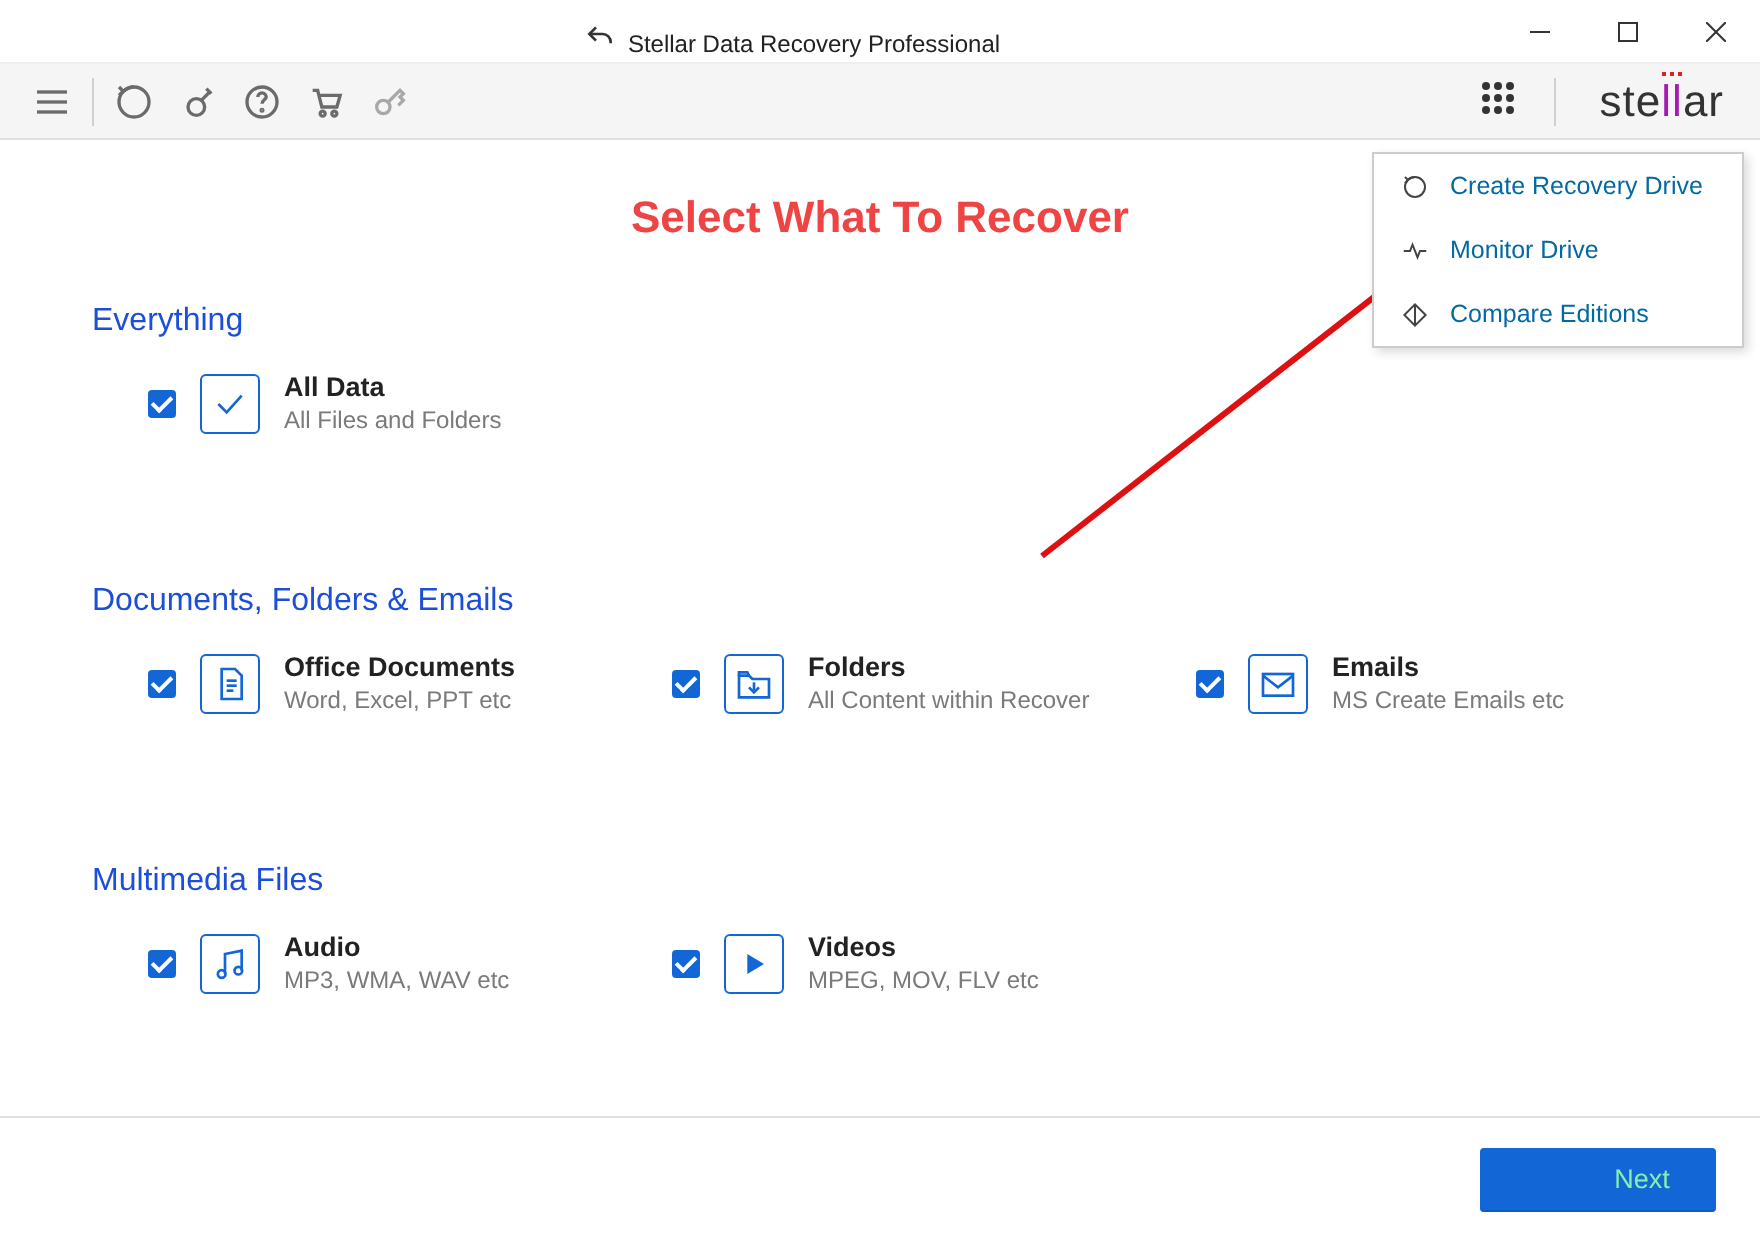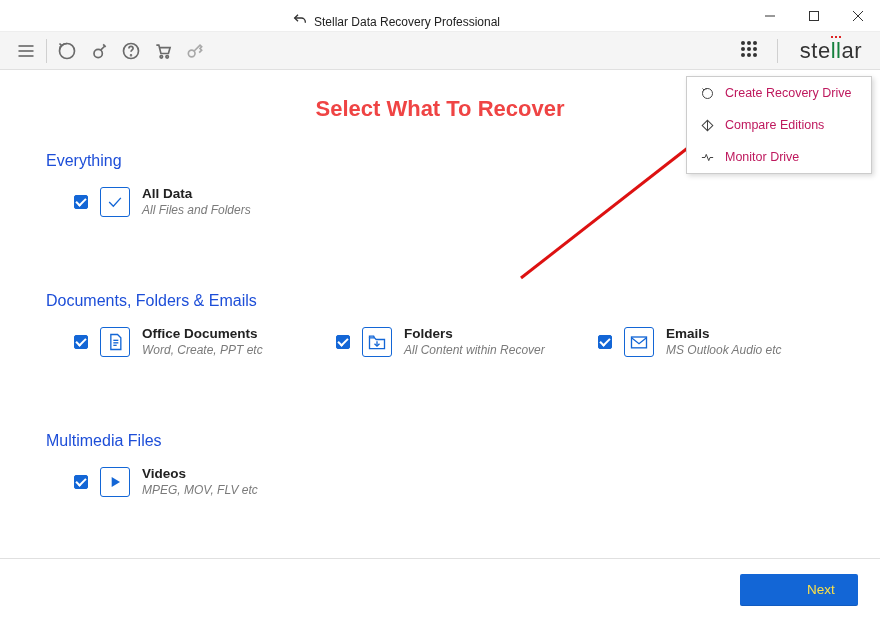--- a/index.html
+++ b/index.html
@@ -14,45 +14,45 @@
   .toolbar { height: 38px; background: #f5f5f5; border-bottom: 1px solid #e0e0e0; display: flex; align-items: center; padding: 0 10px; }
   .toolbar-left { display: flex; align-items: center; gap: 0; }
   .tb-ico { width: 32px; height: 30px; display: flex; align-items: center; justify-content: center; }
   .tb-ico svg { width: 20px; height: 20px; stroke: #6b6b6b; }
   .tb-sep { width: 1px; height: 24px; background: #d0d0d0; margin: 0 4px; }
   .toolbar-spacer { flex: 1; }
   .toolbar-right { display: flex; align-items: center; gap: 6px; }
   .grid-ico { width: 20px; height: 20px; display: grid; grid-template-columns: repeat(3, 4px); grid-template-rows: repeat(3, 4px); gap: 2px; }
   .grid-ico span { background: #333; border-radius: 50%; }
   .logo { font-size: 22px; color: #333; font-weight: 400; letter-spacing: 0.5px; margin: 0 8px 0 12px; }
-  .logo .ll { color: #15803d; position: relative; }
+  .logo .ll { color: #a21caf; position: relative; }
   .logo .ll::before { content: ""; position: absolute; top: -2px; left: 0; width: 100%; height: 2px; border-top: 2px dotted #d22; }
 
   .content { position: relative; padding: 20px 46px; height: calc(620px - 32px - 38px - 62px); overflow: hidden; }
   .page-title { text-align: center; font-size: 22px; color: #ef4444; font-weight: 600; margin: 6px 0 30px; }
   .section-title { font-size: 16px; color: #1d4ed8; margin: 18px 0 16px; }
   .row { display: flex; gap: 0; flex-wrap: wrap; }
   .opt { display: flex; align-items: center; width: 262px; margin-bottom: 10px; padding-left: 28px; }
   .cb { width: 14px; height: 14px; border: 1.5px solid #1366d6; background: #1366d6; margin-right: 12px; position: relative; border-radius: 2px; flex-shrink: 0; }
   .cb::after { content: ""; position: absolute; left: 3px; top: 0px; width: 4px; height: 8px; border: solid #fff; border-width: 0 2px 2px 0; transform: rotate(45deg); }
   .opt-ico { width: 30px; height: 30px; border: 1.6px solid #1366d6; border-radius: 3px; display: flex; align-items: center; justify-content: center; margin-right: 12px; flex-shrink: 0; }
   .opt-ico svg { width: 20px; height: 20px; stroke: #1366d6; fill: none; stroke-width: 1.6; }
   .opt-text { line-height: 1.25; }
   .opt-title { font-size: 13.5px; color: #222; font-weight: 600; }
-  .opt-sub { font-size: 12px; color: #7a7a7a; font-style: italic; }
+  .opt-sub { font-size: 12px; color: #7a7a7a; }
 
   .dropdown { position: absolute; top: 6px; right: 8px; width: 186px; background: #fff; border: 1px solid #ccc; box-shadow: 2px 2px 5px rgba(0,0,0,0.15); z-index: 10; }
-  .dd-item { display: flex; align-items: center; gap: 10px; padding: 8px 12px; font-size: 12.5px; color: #be185d; }
+  .dd-item { display: flex; align-items: center; gap: 10px; padding: 8px 12px; font-size: 12.5px; color: #0369a1; }
   .dd-ico { width: 16px; height: 16px; display: flex; align-items: center; justify-content: center; }
   .dd-ico svg { width: 15px; height: 15px; stroke: #444; fill: none; stroke-width: 1.6; }
 
   .arrow { position: absolute; top: 40px; left: 511px; width: 232px; height: 178px; pointer-events: none; z-index: 5; }
 
   .footer { height: 62px; border-top: 1px solid #e0e0e0; display: flex; align-items: center; justify-content: flex-end; padding: 0 22px; }
-  .next-btn { width: 118px; height: 32px; background: #1366d6; color: #fde047; border: none; border-radius: 2px; font-size: 13.5px; box-shadow: inset 0 -1px 0 rgba(0,0,0,0.1); padding-left: 44px; }
+  .next-btn { width: 118px; height: 32px; background: #1366d6; color: #86efac; border: none; border-radius: 2px; font-size: 13.5px; box-shadow: inset 0 -1px 0 rgba(0,0,0,0.1); padding-left: 44px; }
 </style>
 </head>
 <body>
 
 <div class="titlebar">
   <div style="width:44px"></div>
   <div class="title-center">
     <span>
       <svg class="undo" viewBox="0 0 24 24" fill="none" stroke="#333" stroke-width="2">
           <path d="M9 14L4 9l5-5"></path>
@@ -174,21 +174,21 @@
       <span class="opt-ico">
           <svg viewBox="0 0 24 24">
             <path d="M7 3h8l4 4v14H7z"></path>
             <line x1="10" y1="10" x2="16" y2="10"></line>
             <line x1="10" y1="13" x2="16" y2="13"></line>
             <line x1="10" y1="16" x2="14" y2="16"></line>
           </svg>
         </span>
       <span class="opt-text">
         <div class="opt-title">Office Documents</div>
-        <div class="opt-sub">Word, Create, PPT etc</div>
+        <div class="opt-sub">Word, Excel, PPT etc</div>
       </span>
     </div>
     <div class="opt">
       <span class="cb"></span>
       <span class="opt-ico">
           <svg viewBox="0 0 24 24">
             <path d="M3 7h6l2 2h10v11H3z"></path>
             <path d="M3 7V5h5l1 2"></path>
             <line x1="12" y1="11" x2="12" y2="16"></line>
             <polyline points="9 14 12 17 15 14"></polyline>
@@ -202,29 +202,43 @@
     <div class="opt">
       <span class="cb"></span>
       <span class="opt-ico">
           <svg viewBox="0 0 24 24">
             <rect x="3" y="6" width="18" height="13"></rect>
             <polyline points="3 7 12 14 21 7"></polyline>
           </svg>
         </span>
       <span class="opt-text">
         <div class="opt-title">Emails</div>
-        <div class="opt-sub">MS Outlook Audio etc</div>
+        <div class="opt-sub">MS Create Emails etc</div>
       </span>
     </div>
   </div>
 
   <div style="height:46px"></div>
 
   <div class="section-title">Multimedia Files</div>
   <div class="row">
+    <div class="opt">
+      <span class="cb"></span>
+      <span class="opt-ico">
+          <svg viewBox="0 0 24 24">
+            <path d="M9 18V6l10-2v12"></path>
+            <circle cx="7" cy="18" r="2.3"></circle>
+            <circle cx="17" cy="16" r="2.3"></circle>
+          </svg>
+        </span>
+      <span class="opt-text">
+        <div class="opt-title">Audio</div>
+        <div class="opt-sub">MP3, WMA, WAV etc</div>
+      </span>
+    </div>
     <div class="opt">
       <span class="cb"></span>
       <span class="opt-ico">
           <svg viewBox="0 0 24 24">
             <polygon points="8 6 18 12 8 18" fill="#1366d6" stroke="none"></polygon>
           </svg>
         </span>
       <span class="opt-text">
         <div class="opt-title">Videos</div>
         <div class="opt-sub">MPEG, MOV, FLV etc</div>
@@ -239,33 +253,33 @@
             <circle cx="12" cy="12" r="8"></circle>
             <path d="M12 4a8 8 0 00-5.7 2.3"></path>
             <polyline points="4 4 6.3 6.3 4 9"></polyline>
           </svg>
         </span>
       <span>Create Recovery Drive</span>
     </div>
     <div class="dd-item">
       <span class="dd-ico">
           <svg viewBox="0 0 24 24">
+            <polyline points="3 12 8 12 10 7 14 17 16 12 21 12"></polyline>
+          </svg>
+        </span>
+      <span>Monitor Drive</span>
+    </div>
+    <div class="dd-item">
+      <span class="dd-ico">
+          <svg viewBox="0 0 24 24">
             <rect x="6" y="6" width="12" height="12" transform="rotate(45 12 12)"></rect>
             <line x1="12" y1="4" x2="12" y2="20"></line>
           </svg>
         </span>
       <span>Compare Editions</span>
-    </div>
-    <div class="dd-item">
-      <span class="dd-ico">
-          <svg viewBox="0 0 24 24">
-            <polyline points="3 12 8 12 10 7 14 17 16 12 21 12"></polyline>
-          </svg>
-        </span>
-      <span>Monitor Drive</span>
     </div>
   </div>
 
   <svg class="arrow" viewBox="0 0 232 178">
     <defs>
         <marker id="ah" markerWidth="12" markerHeight="12" refX="9" refY="4" orient="auto">
           <polygon points="0 0, 11 4, 0 8" fill="#d11"></polygon>
         </marker>
       </defs>
     <line x1="10" y1="168" x2="210" y2="12" stroke="#d11" stroke-width="3" marker-end="url(#ah)"></line>

